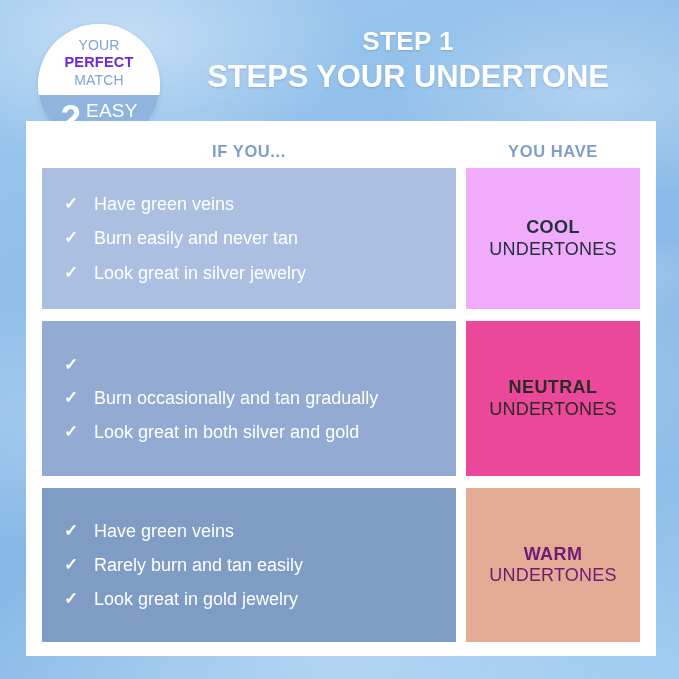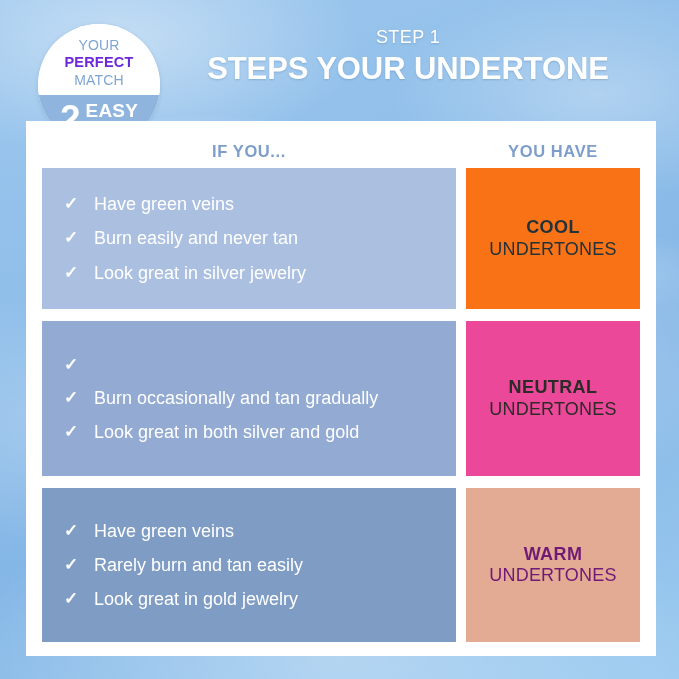--- a/index.html
+++ b/index.html
@@ -41,22 +41,22 @@
   #header {
     position: absolute;
     left: 175px;
     top: 28px;
     width: 466px;
     text-align: center;
     color: #ffffff;
     text-shadow: 0 1px 2px rgba(90,130,175,0.42);
   }
   #step-label {
-    font-size: 18px;
-    font-weight: normal;
+    font-size: 26px;
+    font-weight: bold;
     letter-spacing: 0.4px;
     line-height: 1;
   }
   #main-title {
     font-size: 31px;
     font-weight: bold;
     letter-spacing: -0.1px;
     line-height: 1.06;
     margin-top: 7px;
     white-space: nowrap;
@@ -122,21 +122,21 @@
     margin-right: 5px;
   }
   #badge-easy-steps {
     display: flex;
     flex-direction: column;
     align-items: flex-start;
     color: #ffffff;
   }
   #badge-easy {
     font-size: 19px;
-    font-weight: bold;
+    font-weight: normal;
     line-height: 0.96;
     letter-spacing: 0.2px;
   }
   #badge-steps {
     font-size: 15px;
     line-height: 1.06;
     letter-spacing: 0.4px;
     margin-top: 1px;
   }
 
@@ -274,21 +274,21 @@
       </div>
       <div class="criteria-item">
         <span class="check-icon">✓</span>
         <span class="criteria-text">Burn easily and never tan</span>
       </div>
       <div class="criteria-item">
         <span class="check-icon">✓</span>
         <span class="criteria-text">Look great in silver jewelry</span>
       </div>
     </div>
-    <div class="result-swatch" style="background: #f97316; color: rgb(34, 50, 58);">
+    <div class="result-swatch" style="background: #f0abfc; color: rgb(34, 50, 58);">
       <div class="result-name">COOL</div>
       <div class="result-sub">UNDERTONES</div>
     </div>
   </div>
 
   <div class="undertone-row" id="row-1">
     <div class="criteria-panel" style="background: rgb(147, 170, 210);">
       <div class="criteria-item">
         <span class="check-icon">✓</span>
       </div>

